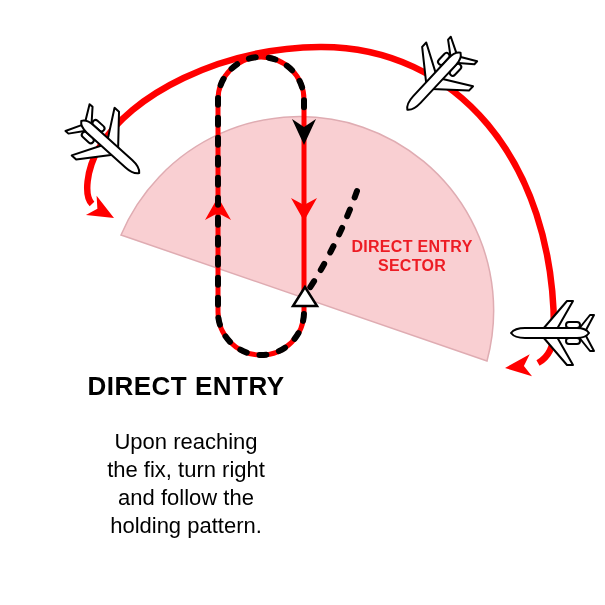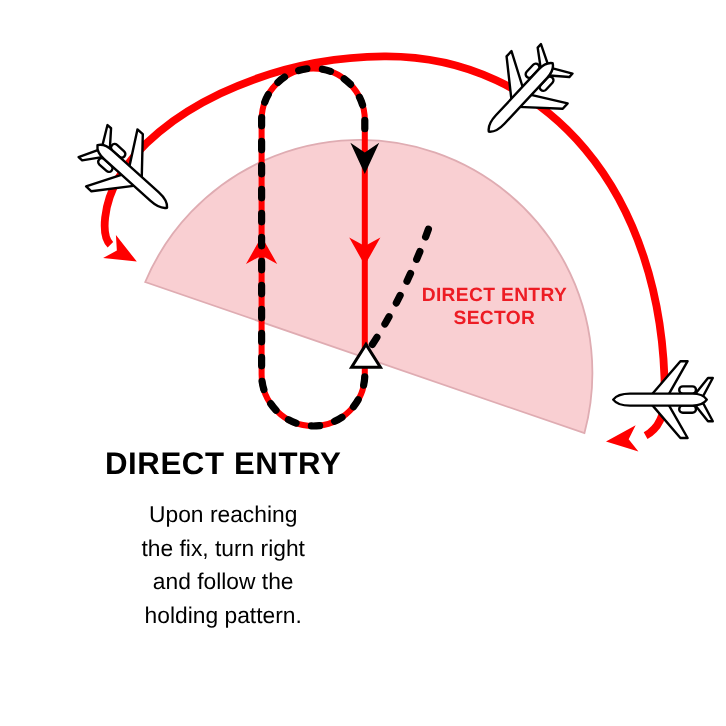--- a/index.html
+++ b/index.html
@@ -25,22 +25,22 @@
     position:absolute;left:312px;top:237px;width:200px;
     text-align:center;font-weight:bold;font-size:16px;line-height:19px;
     color:var(--label-red,#ED1C24);white-space:pre-line;letter-spacing:.3px;
   }
   .caption-title{
     position:absolute;left:56px;top:371px;width:260px;margin:0;
     text-align:center;font-weight:bold;font-size:26px;line-height:30px;
     color:#000000;letter-spacing:.5px;
   }
   .caption-body{
-    position:absolute;left:56px;top:416px;width:260px;margin:0;
-    text-align:center;font-weight:normal;font-size:19px;line-height:28px;
+    position:absolute;left:56px;top:428px;width:260px;margin:0;
+    text-align:center;font-weight:normal;font-size:22px;line-height:28px;
     color:#000000;white-space:pre-line;
   }
 </style>
 </head>
 <body>
 
 <div class="stage">
 
   <svg width="605" height="605" viewBox="0 0 605 605">
     <defs>

